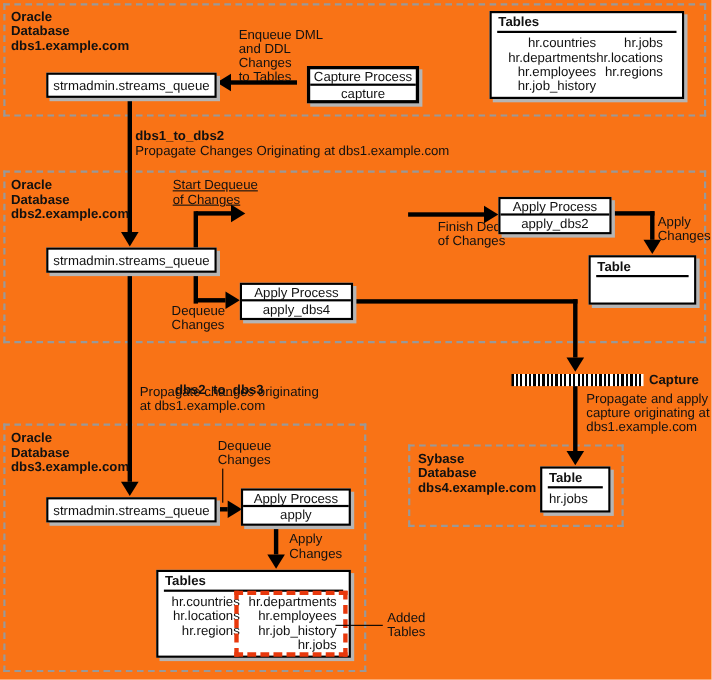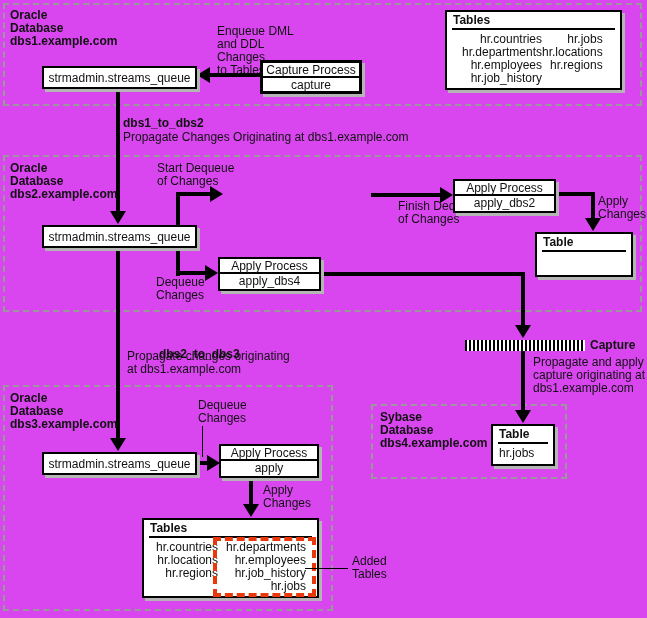--- a/index.html
+++ b/index.html
@@ -1,18 +1,18 @@
 <!DOCTYPE html>
 <html><head>
 <meta charset="utf-8">
 <style>
   * { margin:0; padding:0; box-sizing:border-box; }
   html,body { background:#fff; }
   body { font-family:"Liberation Sans", sans-serif; color:#111; }
-  #canvas { position:relative; width:647px; height:618px; background:#d946ef; overflow:hidden; font-size:12px; }
+  #canvas { position:relative; width:647px; height:618px; background:#f97316; overflow:hidden; font-size:12px; }
   .abs { position:absolute; }
   .region { border:2px dashed #999; background:transparent; }
   .dblabel { font-weight:bold; white-space:pre-line; line-height:13px; }
   .ml { white-space:pre-line; line-height:13px; }
   .bold { font-weight:bold; }
   .sbox { border:2px solid #000; background:#fff; box-shadow:3px 3px 0 #b5b5b5; }
   .qbox { display:flex; align-items:center; justify-content:center; }
   .pbox-title { text-align:center; height:15px; line-height:14px; border-bottom:2px solid #000; }
   .pbox-name { text-align:center; height:13px; line-height:14px; }
   .tbox-hdr { font-weight:bold; margin:0 5px; border-bottom:2px solid #000; padding:2px 1px 1px; line-height:13px; }
@@ -80,21 +80,21 @@
   <div class="abs dblabel" style="left:10px;top:9px;">Oracle
 Database
 dbs1.example.com</div>
   <div class="abs sbox qbox" style="left:42px;top:66px;width:155px;height:23px;">
     <span>strmadmin.streams_queue</span>
   </div>
   <div class="abs ml" style="left:217px;top:25px;">Enqueue DML
 and DDL
 Changes
 to Tables</div>
-  <div class="abs sbox capture" style="left:260px;top:60px;width:102px;height:34px;">
+  <div class="abs sbox capture" style="left:279px;top:60px;width:102px;height:34px;">
     <div class="pbox-title">Capture Process</div>
     <div class="pbox-name">capture</div>
   </div>
   <div class="abs sbox" style="left:445px;top:10px;width:177px;height:80px;">
     <div class="tbox-hdr">Tables</div>
     <div class="cols">
       <div class="col" style="width:85px;">
         <div>hr.countries</div>
         <div>hr.departments</div>
         <div>hr.employees</div>
@@ -107,21 +107,21 @@
       </div>
     </div>
   </div>
 
   <div class="abs bold" style="left:123px;top:117px;line-height:13px;">dbs1_to_dbs2</div>
   <div class="abs" style="left:123px;top:131px;line-height:13px;">Propagate Changes Originating at dbs1.example.com</div>
 
   <div class="abs dblabel" style="left:10px;top:162px;">Oracle
 Database
 dbs2.example.com</div>
-  <div class="abs ml" style="left:157px;top:162px;">Start Dequeue
+  <div class="abs ml" style="left:157px;top:162px;text-decoration:underline;">Start Dequeue
 of Changes</div>
   <div class="abs ml" style="left:398px;top:159px;margin-top:41px;">Finish Dequeue
 of Changes</div>
   <div class="abs sbox" style="left:453px;top:179px;width:103px;height:34px;">
     <div class="pbox-title">Apply Process</div>
     <div class="pbox-name">apply_dbs2</div>
   </div>
   <div class="abs ml" style="left:598px;top:195px;">Apply
 Changes</div>
   <div class="abs sbox" style="left:535px;top:232px;width:98px;height:45px;">

